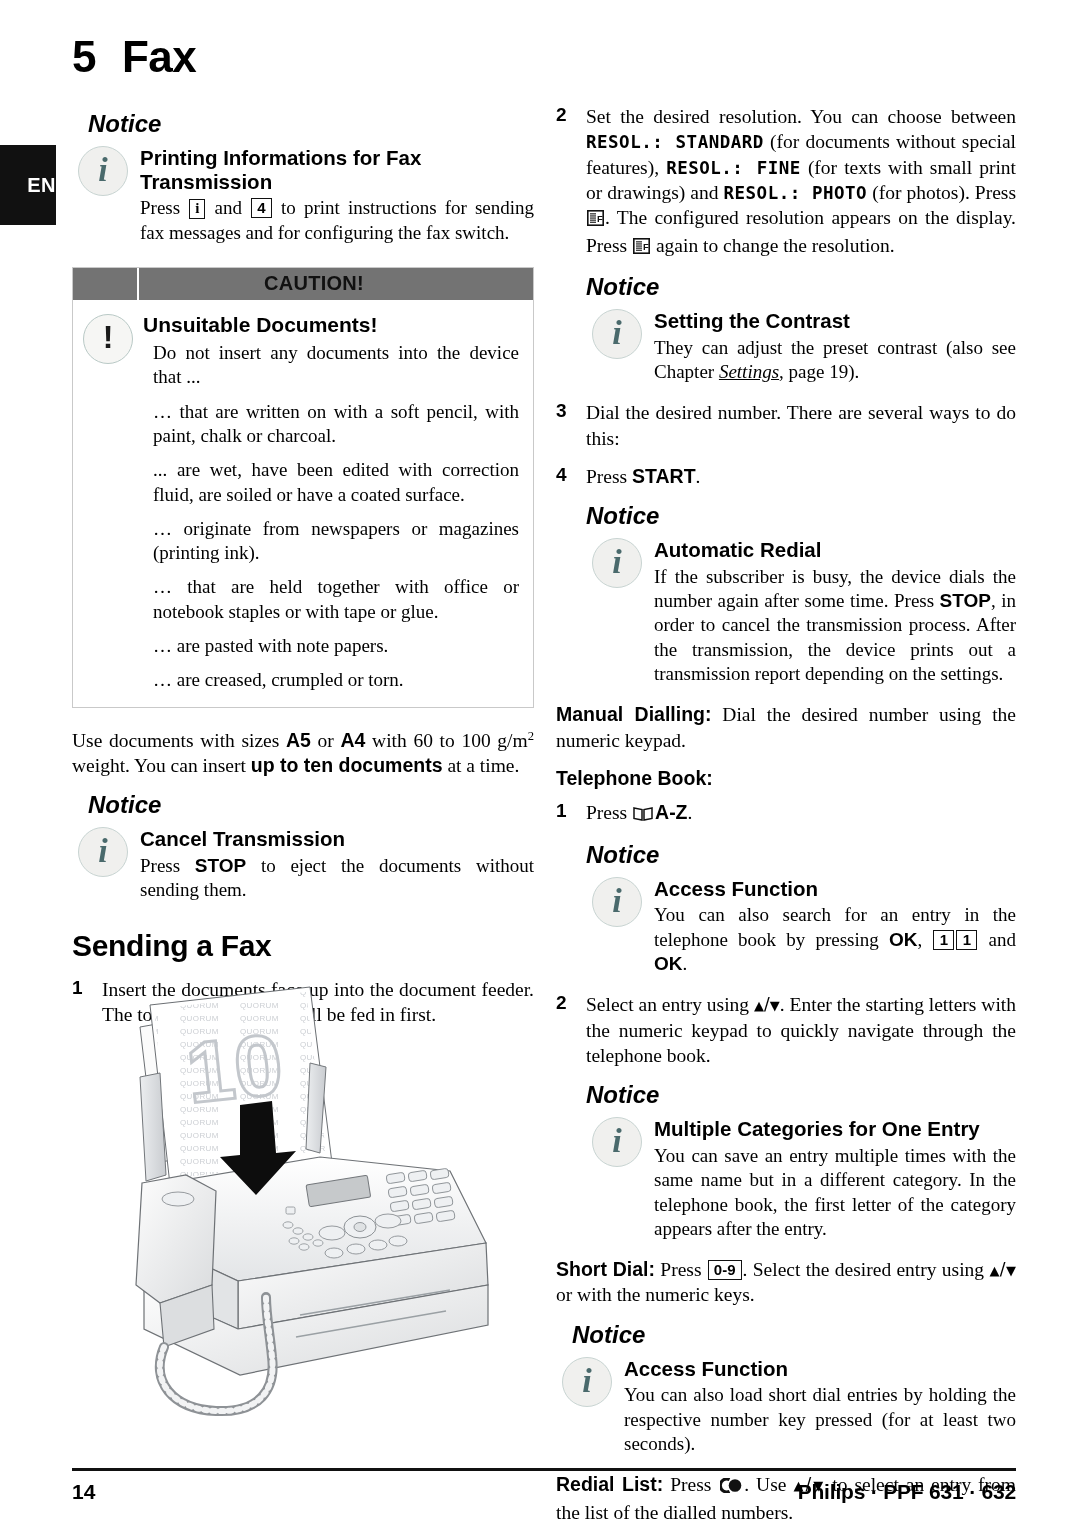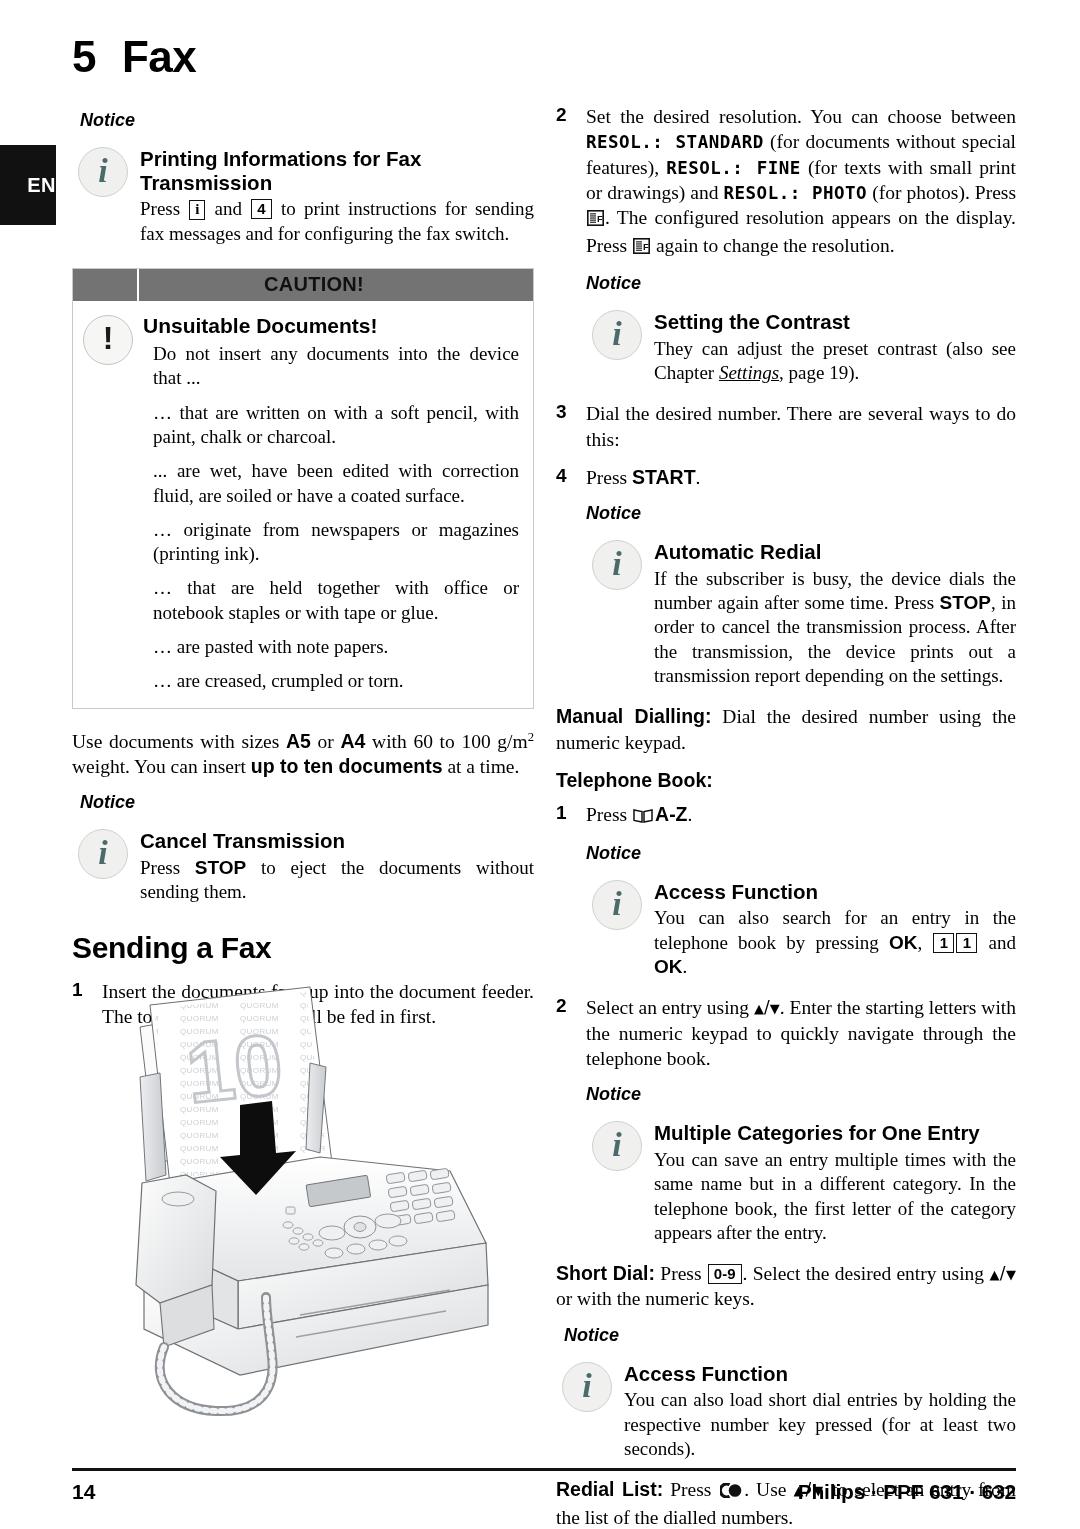--- a/index.html
+++ b/index.html
@@ -108,39 +108,39 @@
     text-align: justify;
     hyphens: auto;
     display: block;
   }
 
   
   .notice-label {
     font-family: "Liberation Sans", sans-serif;
     font-weight: bold;
     font-style: italic;
-    font-size: 18px;
-    margin: 6px 0 5px 8px;
+    font-size: 24px;
+    margin: 6px 0 5px 16px;
   }
   .notice {
     position: relative;
     padding-left: 68px;
     margin-bottom: 16px;
   }
   .notice .ico {
     position: absolute;
     left: 6px;
     top: 0px;
   }
   .notice-head {
     font-family: "Liberation Sans", sans-serif;
     font-weight: bold;
     font-size: 20.5px;
     line-height: 1.15;
-    margin: 16px 0 3px 0;
+    margin: 8px 0 3px 0;
   }
   .notice-body {
     font-size: 19px;
     line-height: 1.28;
     margin: 0 0 7px 0;
     text-align: justify;
     hyphens: auto;
   }
   .notice-body:last-child { margin-bottom: 0; }
 

